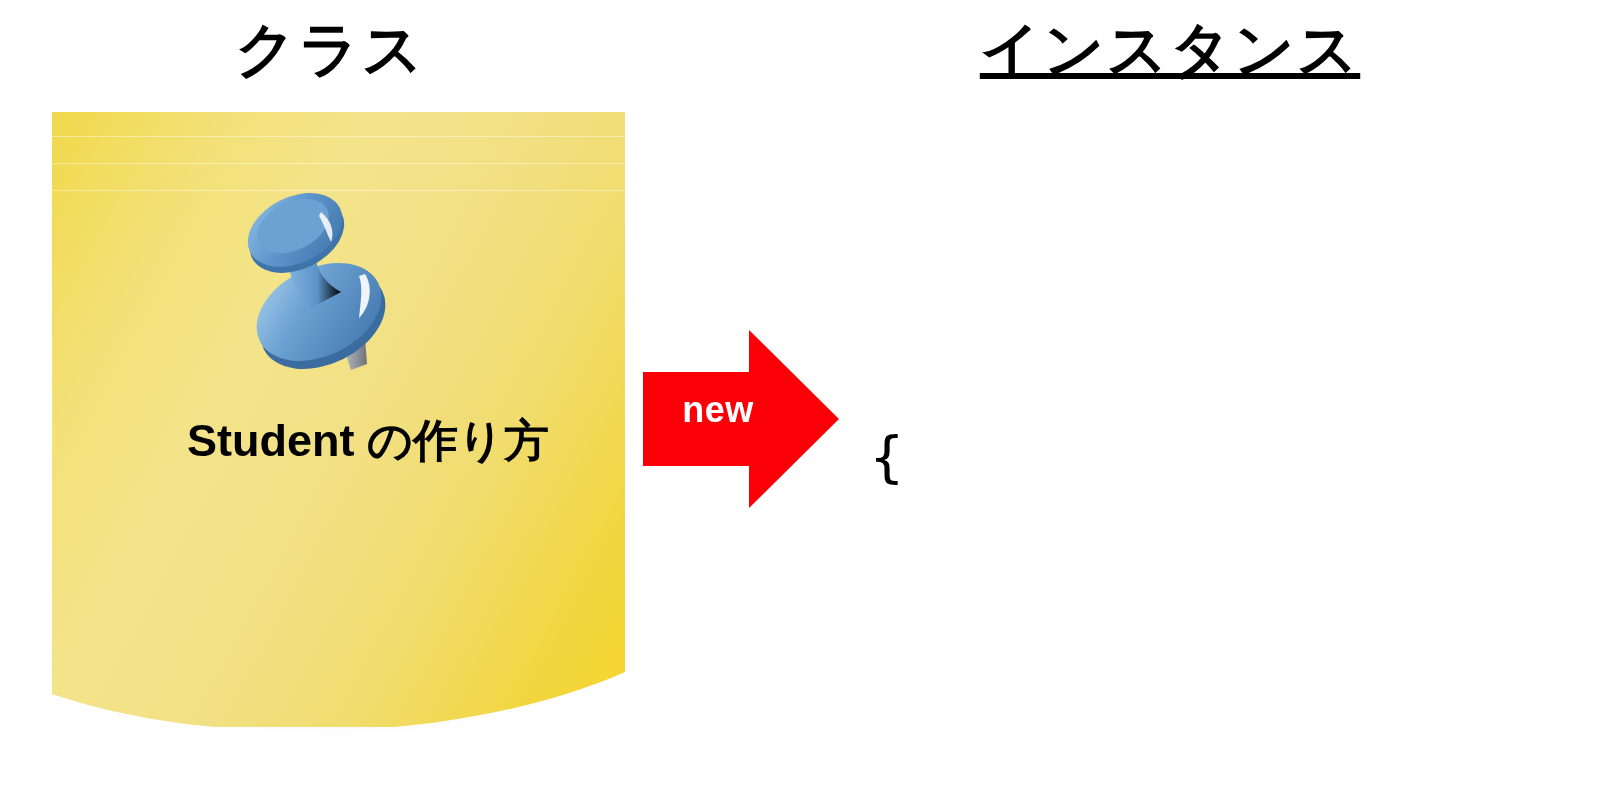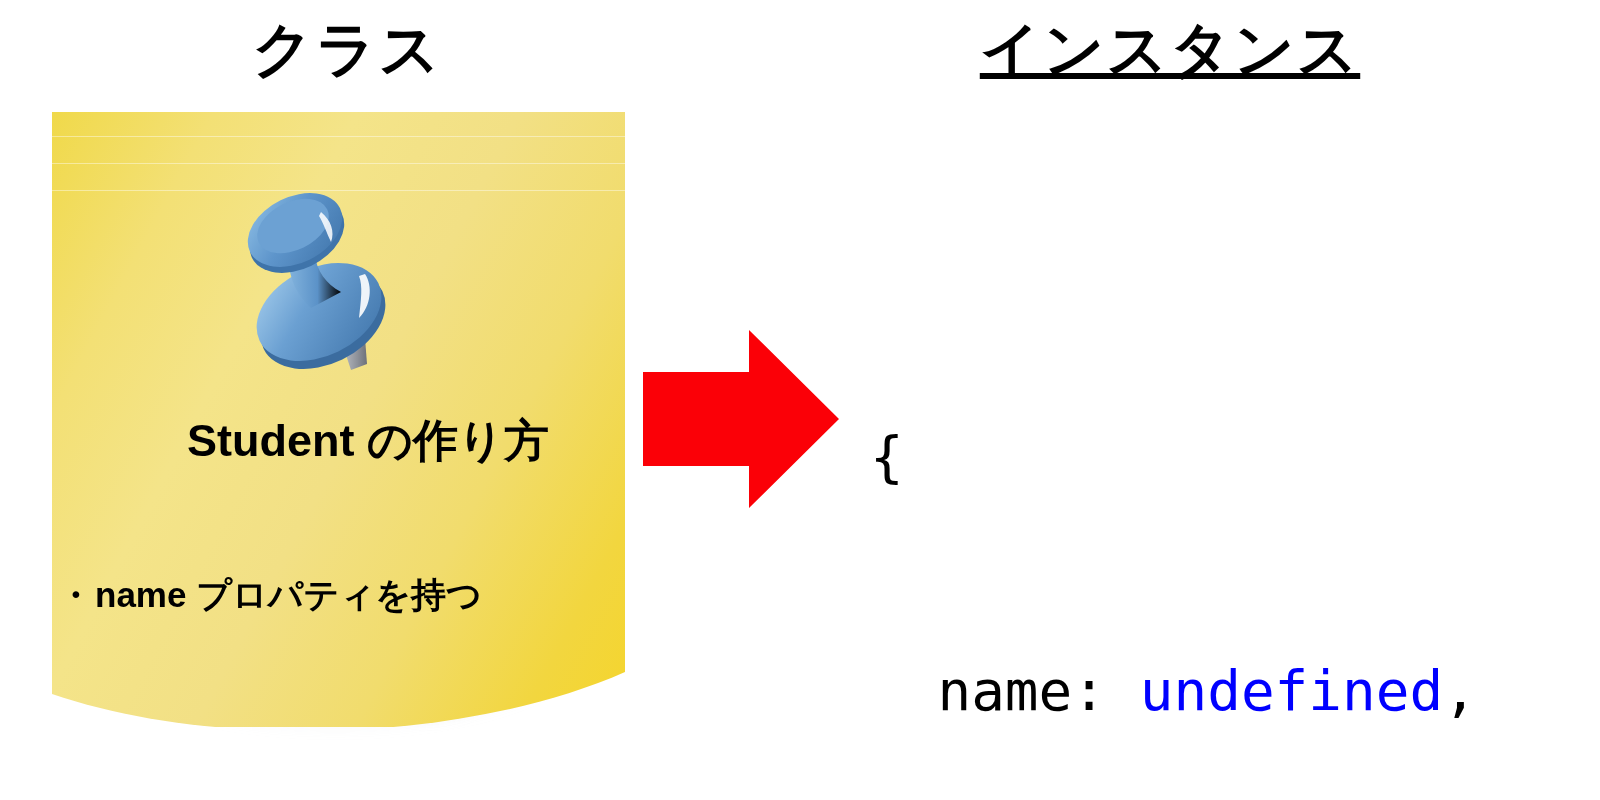--- a/index.html
+++ b/index.html
@@ -24,21 +24,20 @@
     line-height: 1;
     color: #000000;
     letter-spacing: 2px;
     white-space: nowrap;
     text-align: center;
   }
   #title-class {
     left: 0;
     width: 660px;
     top: 20px;
-    margin-left: 17px;
   }
   #title-instance {
     left: 820px;
     width: 700px;
     top: 20px;
     text-decoration: underline;
   }
 
   
   .note-wrap {
@@ -245,30 +244,27 @@
       <ellipse cx="78" cy="38" rx="38" ry="24" transform="rotate(-26 78 38)" fill="#6ca1d3"></ellipse>
 
       <path d="M 106 24 C 116 32 120 44 116 54 C 112 46 108 34 104 28 Z" fill="#ffffff" opacity="0.85"></path>
       <path d="M 150 86 C 158 98 156 118 144 130 C 146 112 148 98 144 88 Z" fill="#ffffff" opacity="0.9"></path>
     </svg>
   </div>
 
   <div class="note-heading">Student の作り方</div>
 
   <div class="note-bullets">
-    <div class="note-bullet">
-      <span class="dot">・</span><span>name プロパティを持つ</span>
-    </div>
   </div>
 </div>
 
 <div class="arrow-wrap">
   <svg viewBox="0 0 196 178" width="196" height="178" xmlns="http://www.w3.org/2000/svg">
     <path d="M 0 42 L 106 42 L 106 0 L 196 89 L 106 178 L 106 136 L 0 136 Z" fill="#fb0007"></path>
   </svg>
+  <div class="arrow-label">new</div>
 </div>
 
 <div class="code-block">
   <div class="code-line"><span></span><span>{</span></div>
-  <div class="code-line"><span>  </span><span>name:</span> <span class="tok-undef">undefined</span><span>,</span></div>
   
   
 </div>
 
 </body></html>

